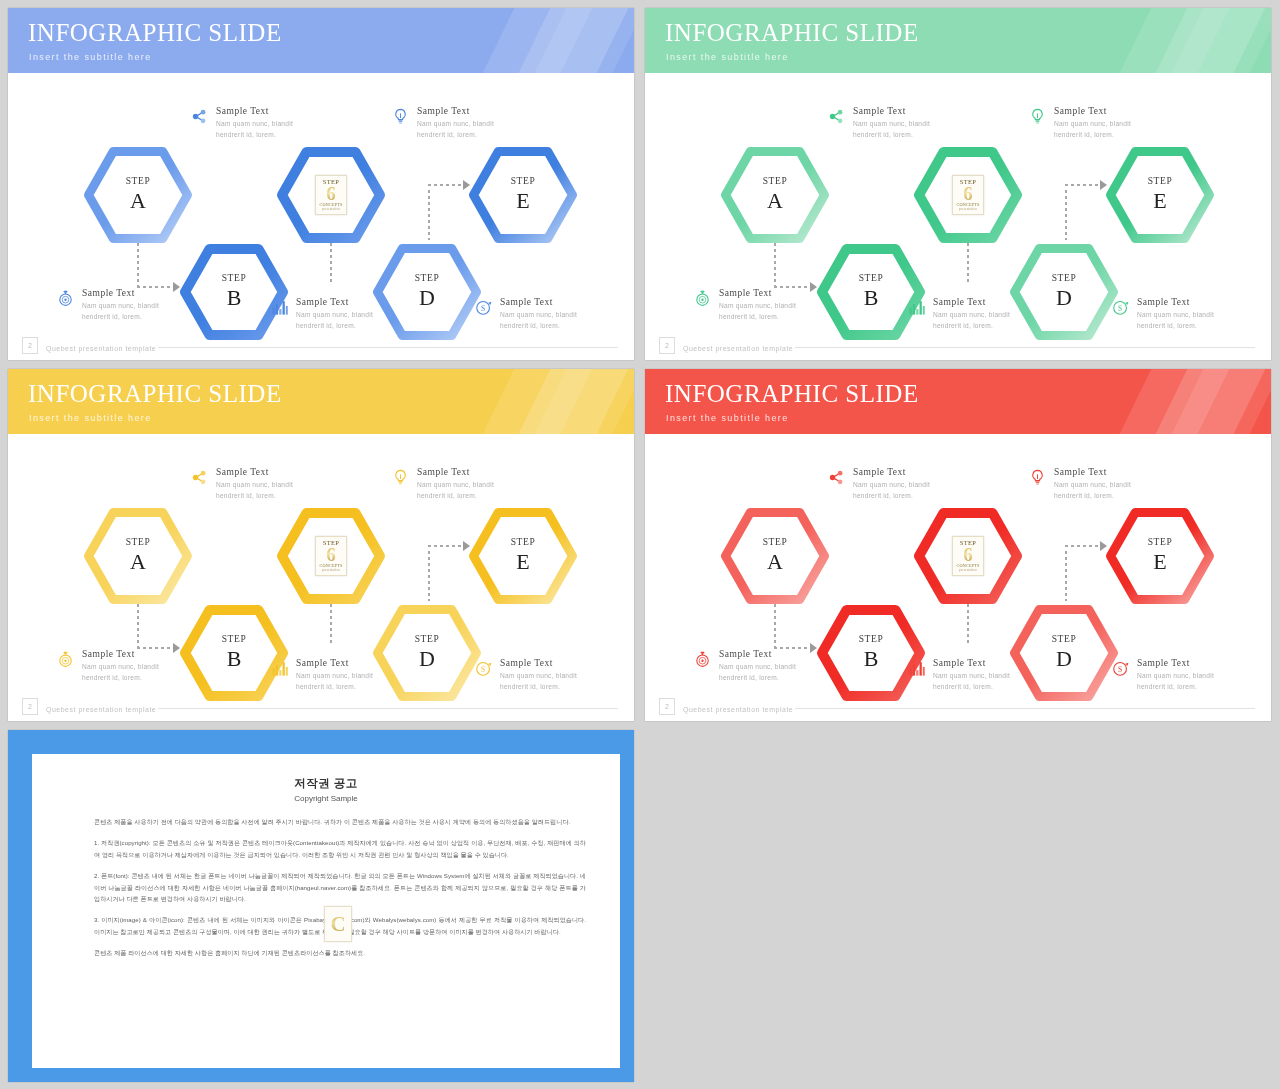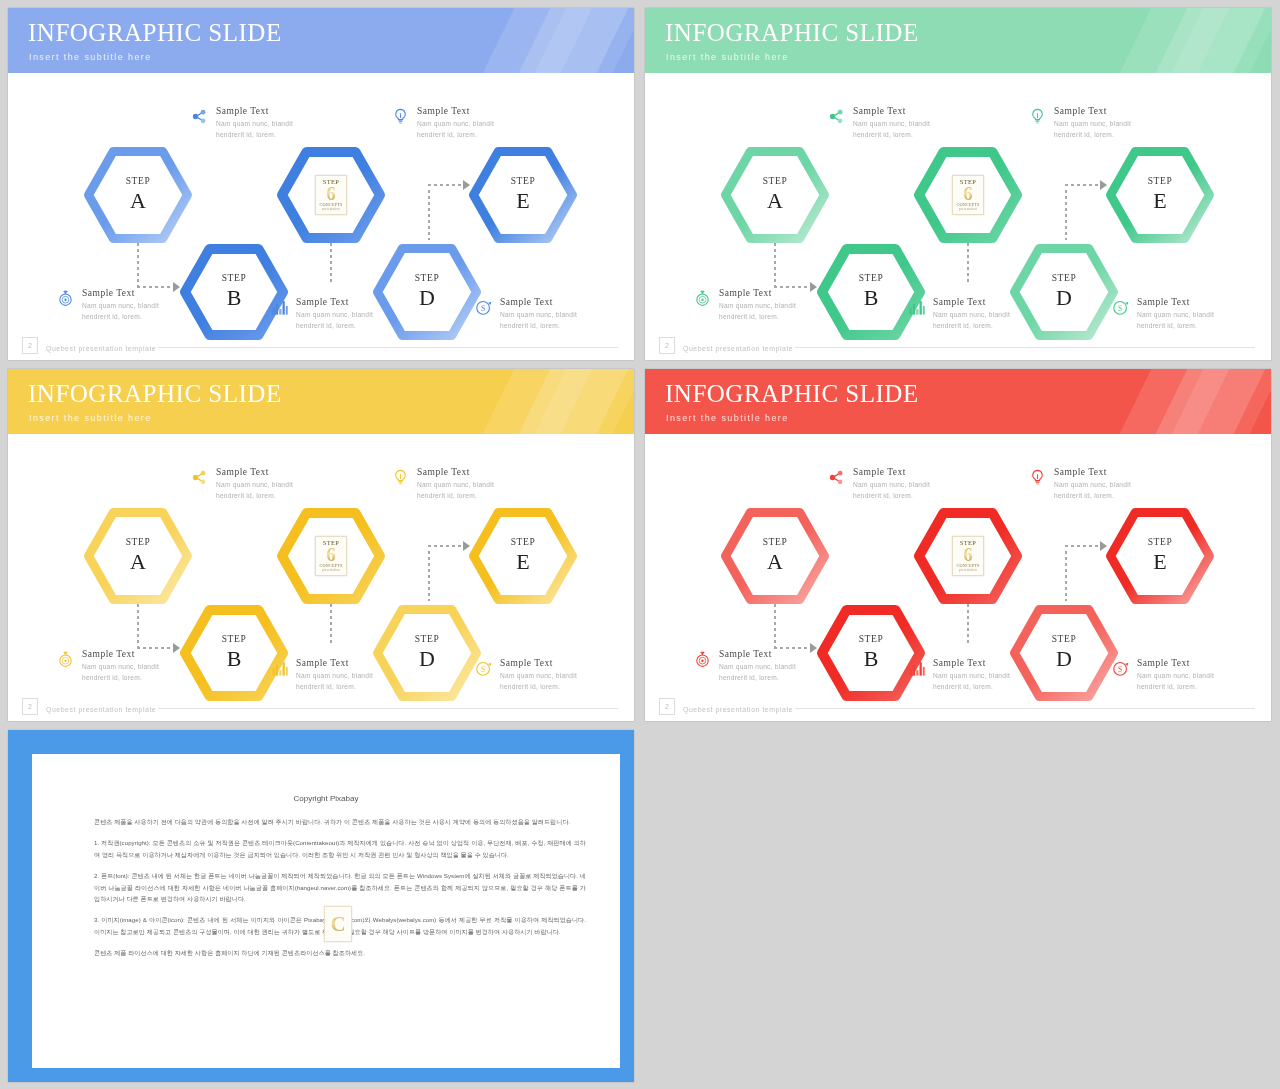--- a/index.html
+++ b/index.html
@@ -944,21 +944,22 @@
         </div>
       </div>
       <div class="footer">
         <div class="fnum">2</div>
         <div class="ftxt">Quebest presentation template</div>
         <div class="frule"></div>
       </div>
     </div>
     <div class="slide-cp">
       <div class="cp-page">
-        <div class="cp-h2">Copyright Pixabay</div>
+        <div class="cp-h1">저작권 공고</div>
+        <div class="cp-h2">Copyright Sample</div>
         <div class="cp-body">
           <div class="cp-p">콘텐츠 제품을 사용하기 전에 다음의 약관에 동의함을 사전에 알려 주시기 바랍니다. 귀하가 이 콘텐츠 제품을 사용하는 것은 사용시 계약에 동의에 동의하셨음을 알려드립니다.</div>
           <div class="cp-p">1. 저작권(copyright): 모든 콘텐츠의 소유 및 저작권은 콘텐츠 테이크아웃(Contenttakeout)과 제작자에게 있습니다. 사전 승낙 없이 상업적 이용, 무단전재, 배포, 수정, 재판매에 의하여 영리 목적으로 이용하거나 제삼자에게 이용하는 것은 금지되어 있습니다. 이러한 조항 위반 시 저작권 관련 민사 및 형사상의 책임을 물을 수 있습니다.</div>
           <div class="cp-p">2. 폰트(font): 콘텐츠 내에 된 서체는 한글 폰트는 네이버 나눔글꼴이 제작되어 제작되었습니다. 한글 외의 모든 폰트는 Windows System에 설치된 서체와 글꼴로 제작되었습니다. 네이버 나눔글꼴 라이선스에 대한 자세한 사항은 네이버 나눔글꼴 홈페이지(hangeul.naver.com)를 참조하세요. 폰트는 콘텐츠와 함께 제공되지 않으므로, 필요할 경우 해당 폰트를 가입하시거나 다른 폰트로 변경하여 사용하시기 바랍니다.</div>
           <div class="cp-p">3. 이미지(image) &amp; 아이콘(icon): 콘텐츠 내에 된 서체는 이미지와 아이콘은 Pixabay(pixabay.com)와 Webalys(webalys.com) 등에서 제공한 무료 저작물 이용하여 제작되었습니다. 이미지는 참고로만 제공되고 콘텐츠의 구성물이며, 이에 대한 권리는 귀하가 별도로 확인하고 필요할 경우 해당 사이트를 방문하여 이미지를 변경하여 사용하시기 바랍니다.</div>
           <div class="cp-p">콘텐츠 제품 라이선스에 대한 자세한 사항은 홈페이지 하단에 기재된 콘텐츠라이선스를 참조하세요.</div>
         </div>
         <div class="cp-wm">
           <span>C</span>
         </div>

